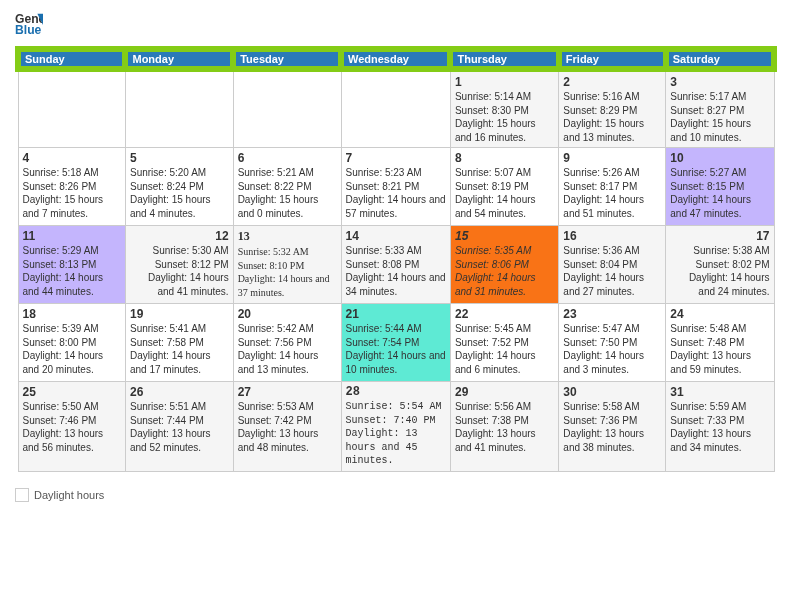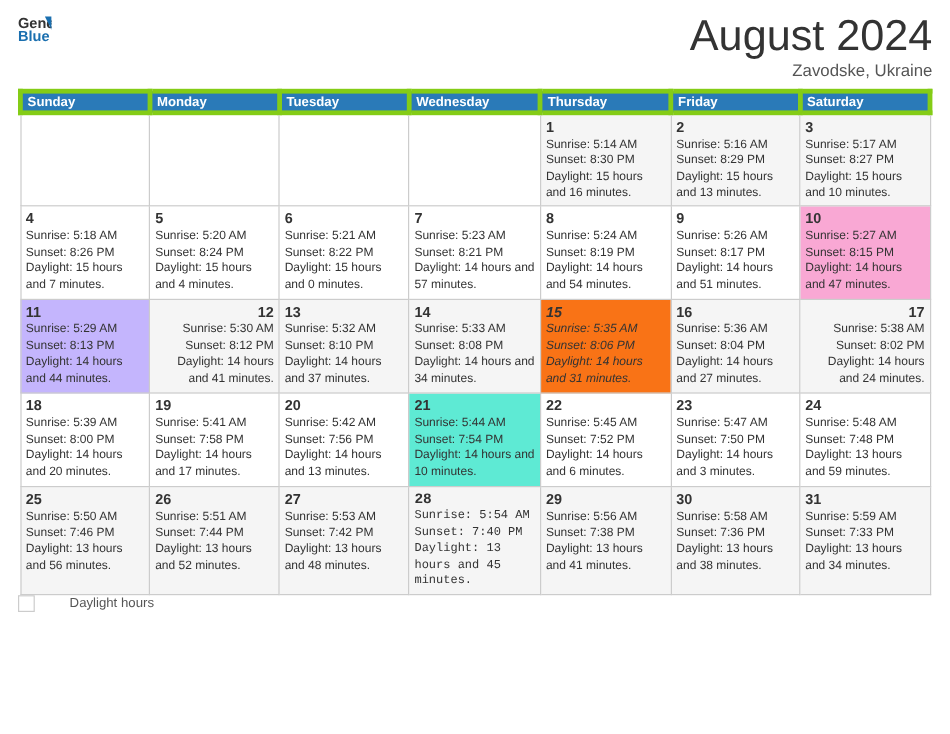--- a/index.html
+++ b/index.html
@@ -48,21 +48,21 @@
       border-collapse: collapse;
       font-size: 10px;
     }
     .calendar th {
       background-color: #2a7ab8;
       color: #fff;
       padding: 1px 4px;
       text-align: left;
       font-size: 11px;
       font-weight: bold;
-      border: 4px solid #84cc16;
+      border: 6px solid #84cc16;
     }
     .calendar td {
       border: 1px solid #ccc;
       padding: 3px 4px;
       vertical-align: top;
       width: 113px;
       height: 78px;
       background: #fff;
     }
     .calendar tr:nth-child(odd) td {
@@ -84,24 +84,23 @@
       color: #333;
       font-size: 10px;
       line-height: 1.35;
     }
     .empty-cell {
       background: #fff !important;
     }
     .footer {
       display: flex;
       align-items: center;
-      margin-top: 0;
+      margin-top: 16px;
       font-size: 11px;
       color: #555;
-      gap: 24px;
     }
     .footer-box {
       width: 14px;
       height: 14px;
       border: 1px solid #ccc;
       background: #fff;
       margin-right: 5px;
       display: inline-block;
     }
   </style>
@@ -109,24 +108,20 @@
 <body>
 
 <div class="page">
   <div class="header">
     <div class="logo">
       <svg class="logo-icon" viewBox="0 0 30 30">
         <text x="0" y="14" font-size="13" font-weight="bold" fill="#333">General</text>
         <text x="0" y="26" font-size="13" font-weight="bold" fill="#1a6faf">Blue</text>
         <polygon points="24,4 30,4 30,16" fill="#1a6faf"></polygon>
       </svg>
-    </div>
-    <div class="title-block">
-      <div class="month-year">August 2024</div>
-      <div class="location">Zavodske, Ukraine</div>
     </div>
   </div>
 
   <table class="calendar">
     <thead>
       <tr>
         <th>Sunday</th>
         <th>Monday</th>
         <th>Tuesday</th>
         <th>Wednesday</th>
@@ -187,33 +182,33 @@
           </td>
           <td style="background: rgb(255, 255, 255);">
             <span class="day-num">7</span>
             <div class="day-info">Sunrise: 5:23 AM
 Sunset: 8:21 PM
 Daylight: 14 hours
 and 57 minutes.</div>
           </td>
           <td style="background: rgb(255, 255, 255);">
             <span class="day-num">8</span>
-            <div class="day-info">Sunrise: 5:24 AM
+            <div class="day-info">Sunrise: 5:07 AM
 Sunset: 8:19 PM
 Daylight: 14 hours
 and 54 minutes.</div>
           </td>
           <td style="background: rgb(255, 255, 255);">
             <span class="day-num">9</span>
             <div class="day-info">Sunrise: 5:26 AM
 Sunset: 8:17 PM
 Daylight: 14 hours
 and 51 minutes.</div>
           </td>
-          <td style="background: #f9a8d4;">
+          <td style="background: #c4b5fd;">
             <span class="day-num">10</span>
             <div class="day-info">Sunrise: 5:27 AM
 Sunset: 8:15 PM
 Daylight: 14 hours
 and 47 minutes.</div>
           </td>
         </tr>
         <tr>
           <td style="background: #c4b5fd;">
             <span class="day-num">11</span>
@@ -222,21 +217,21 @@
 Daylight: 14 hours
 and 44 minutes.</div>
           </td>
           <td style="background: rgb(245, 245, 245); text-align: right;">
             <span class="day-num">12</span>
             <div class="day-info">Sunrise: 5:30 AM
 Sunset: 8:12 PM
 Daylight: 14 hours
 and 41 minutes.</div>
           </td>
-          <td style="background: rgb(245, 245, 245);">
+          <td style="background: rgb(245, 245, 245); font-family: Liberation Serif, serif;">
             <span class="day-num">13</span>
             <div class="day-info">Sunrise: 5:32 AM
 Sunset: 8:10 PM
 Daylight: 14 hours
 and 37 minutes.</div>
           </td>
           <td style="background: rgb(245, 245, 245);">
             <span class="day-num">14</span>
             <div class="day-info">Sunrise: 5:33 AM
 Sunset: 8:08 PM

